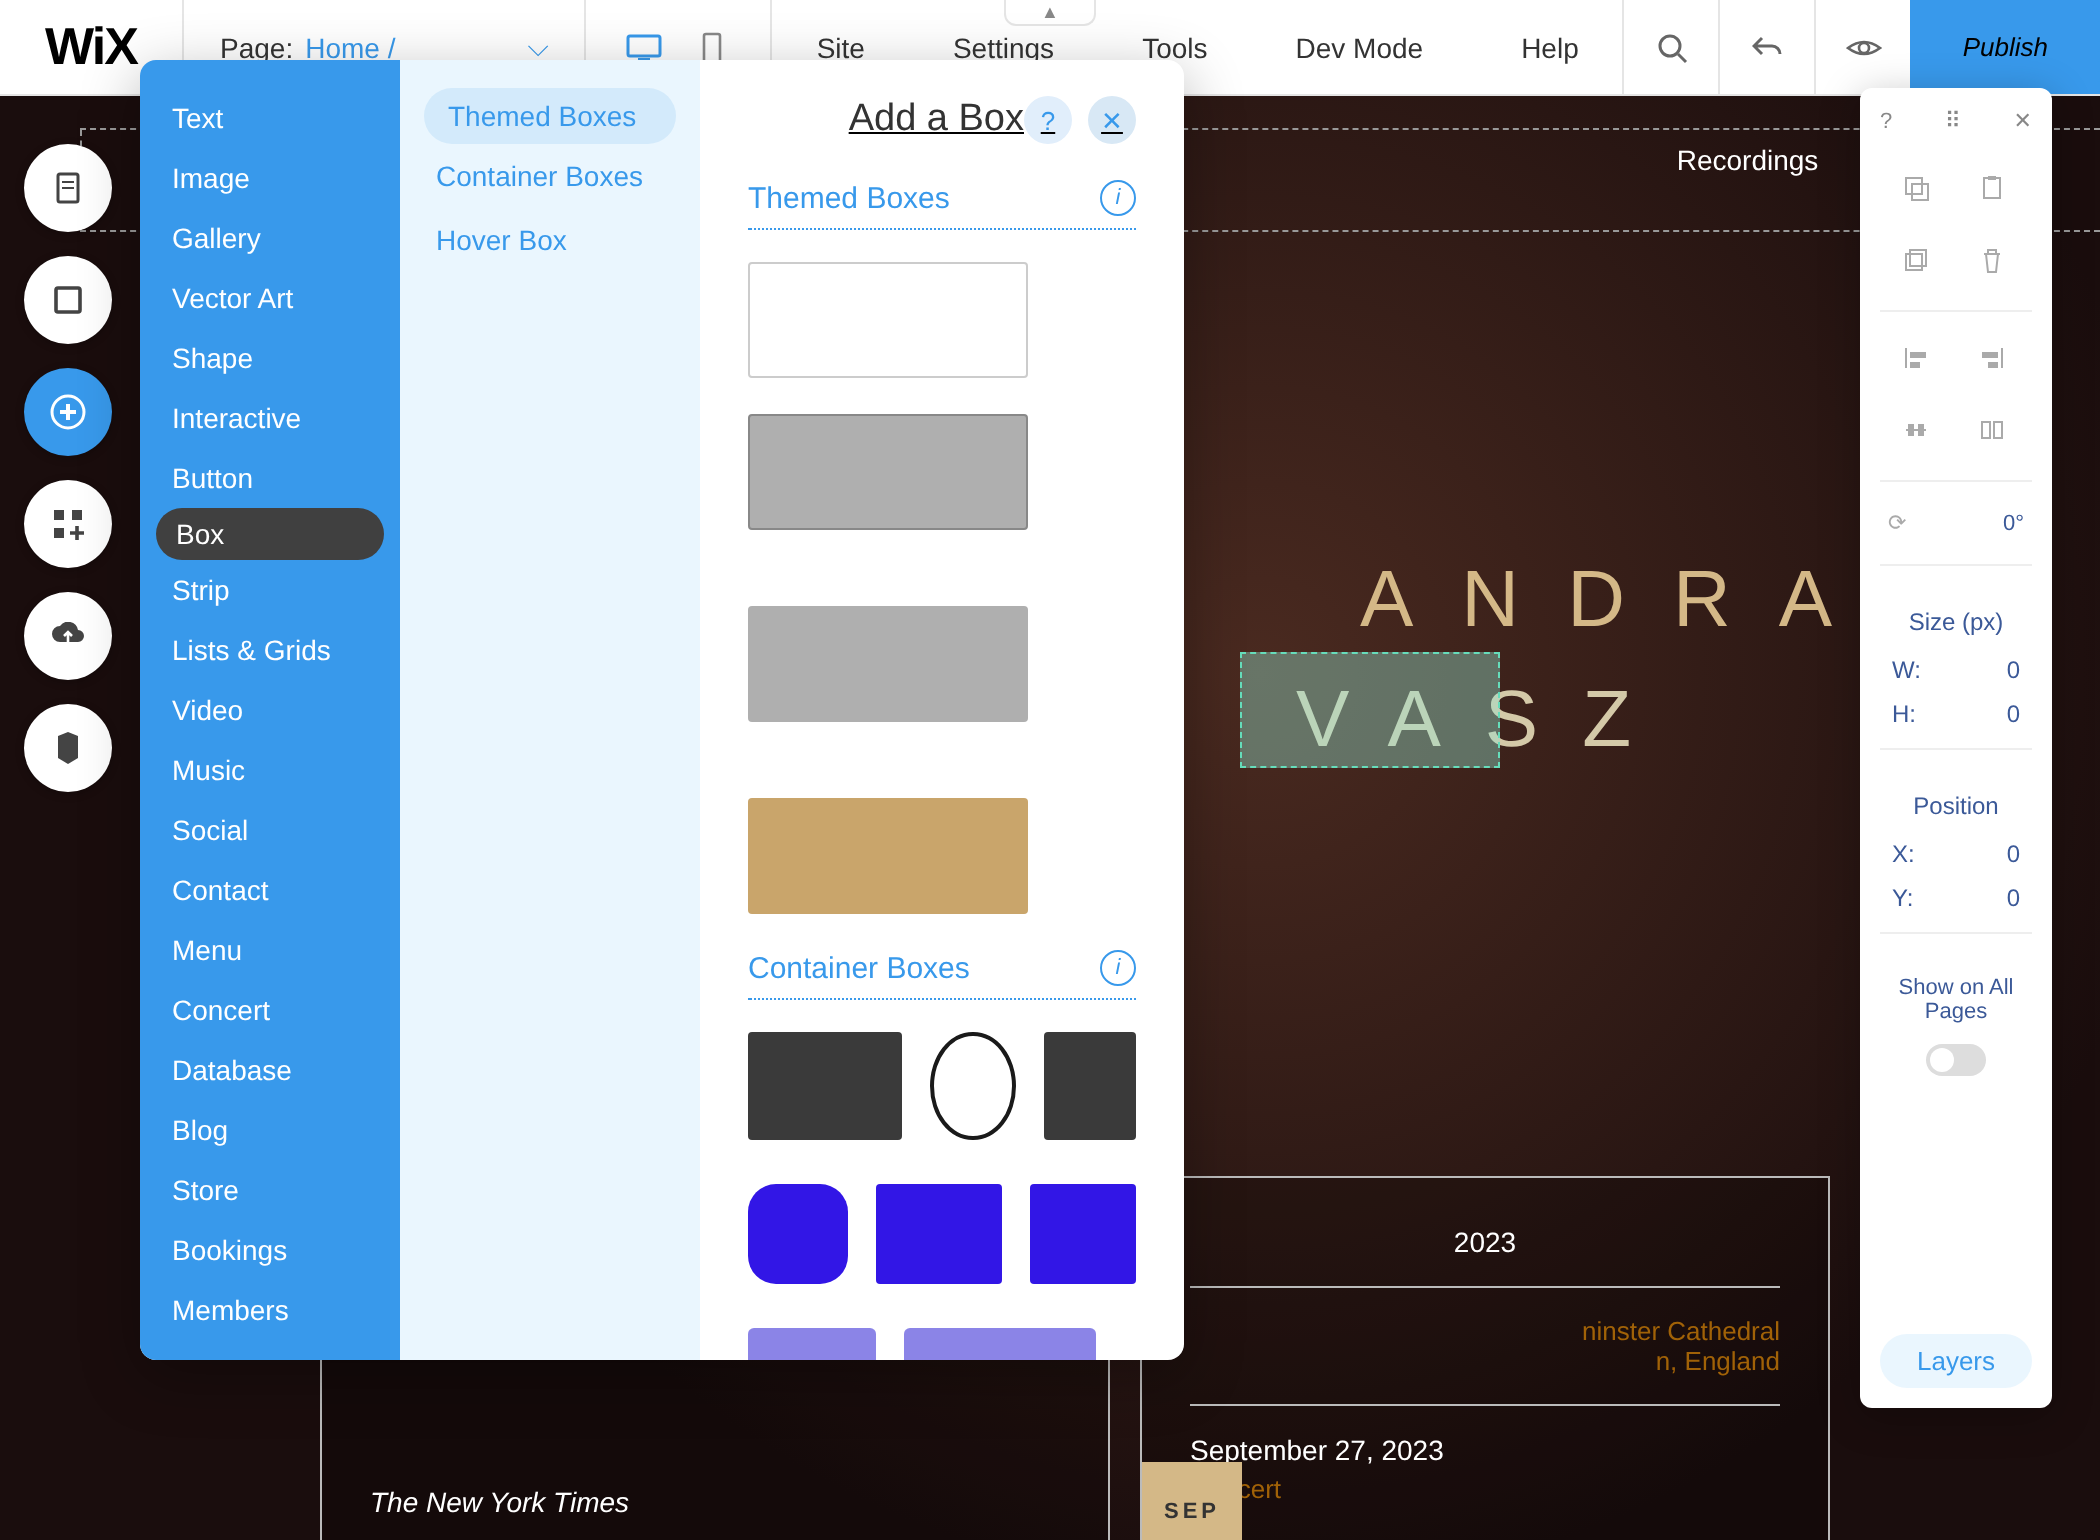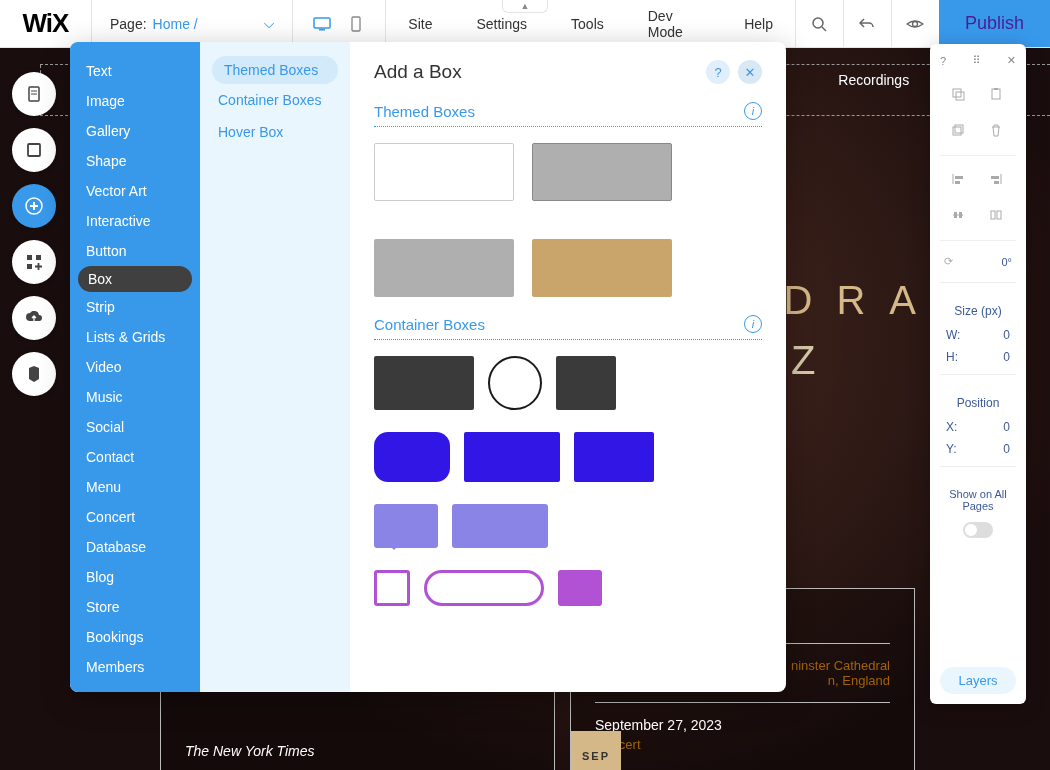--- a/index.html
+++ b/index.html
@@ -13,21 +13,21 @@
 .page-sel .chev { margin-left: 60px; color: #3899eb; }
 .device-toggle { display: flex; align-items: center; gap: 16px; padding: 0 20px; border-right: 1px solid #e5e5e5; height: 100%; }
 .device-toggle .dev { width: 18px; height: 18px; display: flex; align-items: center; justify-content: center; color: #888; }
 .device-toggle .dev.active { color: #3899eb; position: relative; }
 .device-toggle .dev.active::after { content: ''; position: absolute; bottom: -15px; left: -4px; right: -4px; height: 3px; background: #3899eb; }
 .menus { display: flex; align-items: center; height: 100%; flex: 1; }
 .menu-item { padding: 0 22px; font-size: 14px; color: #333; cursor: pointer; }
 .menu-item.help { margin-left: auto; }
 .top-icons { display: flex; align-items: center; height: 100%; }
 .top-icon-btn { width: 48px; height: 100%; display: flex; align-items: center; justify-content: center; border-left: 1px solid #e5e5e5; color: #666; cursor: pointer; }
-.publish-btn { background: #3899eb; color: #4c1d95; padding: 0 26px; height: 100%; display: flex; align-items: center; font-size: 18px; cursor: pointer; }
+.publish-btn { background: #3899eb; color: #000000; padding: 0 26px; height: 100%; display: flex; align-items: center; font-size: 13px; cursor: pointer; font-style: italic; }
 .top-handle { position: absolute; top: -1px; left: 50%; transform: translateX(-50%); width: 46px; height: 14px; background: #fff; border: 1px solid #e5e5e5; border-top: none; border-radius: 0 0 6px 6px; display: flex; align-items: center; justify-content: center; color: #888; font-size: 9px; }
 
 
 .canvas { position: absolute; top: 48px; left: 0; right: 0; bottom: 0; background: #1a0d0d; }
 .canvas-bg { position: absolute; inset: 0; background: radial-gradient(circle at 60% 40%, #4a2a20 0%, #1a0d0d 60%); }
 .canvas-nav { position: absolute; top: 12px; left: 0; right: 0; padding: 12px 40px; display: flex; justify-content: flex-end; gap: 30px; }
 .canvas-nav span { color: #fff; font-size: 14px; }
 .canvas-title-1 { position: absolute; top: 230px; left: 680px; font-size: 40px; letter-spacing: 24px; color: #d4b887; font-weight: 300; }
 .canvas-title-2 { position: absolute; top: 290px; left: 648px; font-size: 40px; letter-spacing: 22px; color: #d4c9a8; font-weight: 300; }
 .selection-box { position: absolute; top: 278px; left: 620px; width: 130px; height: 58px; background: rgba(150, 230, 210, 0.4); border: 1px dashed #6db; }
@@ -40,29 +40,29 @@
 .event-card .evdate { font-size: 14px; margin-bottom: 4px; }
 .event-card .evloc { font-size: 13px; color: #a16207; }
 .event-tag { position: absolute; bottom: 26px; left: 0; width: 50px; height: 50px; background: #d4b887; display: flex; align-items: center; justify-content: center; color: #333; font-size: 11px; letter-spacing: 2px; font-weight: 600; }
 
 
 .left-rail { position: absolute; top: 72px; left: 12px; display: flex; flex-direction: column; gap: 12px; z-index: 10; }
 .rail-btn { width: 44px; height: 44px; border-radius: 50%; background: #fff; box-shadow: 0 1px 4px rgba(0,0,0,0.25); display: flex; align-items: center; justify-content: center; color: #444; cursor: pointer; }
 .rail-btn.active { background: #3899eb; color: #fff; }
 
 
-.add-panel { position: absolute; top: 42px; left: 70px; width: 716px; height: 650px; background: #fff; border-radius: 8px; box-shadow: 0 8px 30px rgba(0,0,0,0.3); display: flex; overflow: hidden; z-index: 20; }
+.add-panel { position: absolute; top: 30px; left: 70px; width: 522px; height: 650px; background: #fff; border-radius: 8px; box-shadow: 0 8px 30px rgba(0,0,0,0.3); display: flex; overflow: hidden; z-index: 20; }
 .cat-col { width: 130px; background: #3899eb; padding: 14px 0; overflow: auto; }
 .cat-item { padding: 7px 16px; color: #fff; font-size: 14px; cursor: pointer; }
 .cat-item.active { background: #404040; border-radius: 14px; margin: 0 8px; padding: 5px 10px; }
 .sub-col { width: 150px; background: #eaf6fe; padding: 14px 0; }
 .sub-item { padding: 8px 18px; color: #3899eb; font-size: 14px; cursor: pointer; }
 .sub-item.active { background: #d3eafb; border-radius: 14px; margin: 0 12px; padding: 6px 12px; }
 .preview-col { flex: 1; padding: 18px 24px; overflow: auto; }
-.preview-head { display: flex; align-items: center; justify-content: space-between; margin-bottom: 14px; }
+.preview-head { display: flex; align-items: center; justify-content: flex-end; margin-bottom: 14px; text-decoration: underline; }
 .preview-title { font-size: 19px; color: #333; }
 .head-btns { display: flex; gap: 8px; }
 .head-btn { width: 24px; height: 24px; border-radius: 50%; background: #e1eefb; color: #3899eb; display: flex; align-items: center; justify-content: center; font-size: 13px; cursor: pointer; }
 .head-btn.close { background: #d8e8f5; }
 .section-label { color: #3899eb; font-size: 15px; padding-bottom: 6px; border-bottom: 1px dotted #3899eb; margin-top: 18px; margin-bottom: 16px; display: flex; justify-content: space-between; align-items: center; }
 .section-label:first-of-type { margin-top: 0; }
 .info-ic { width: 18px; height: 18px; border: 1.5px solid #3899eb; border-radius: 50%; display: flex; align-items: center; justify-content: center; font-size: 11px; font-style: italic; color: #3899eb; }
 .box-grid { display: flex; flex-wrap: wrap; gap: 18px; }
 .box-prev { border-radius: 2px; cursor: pointer; }
 .themed-1 { width: 140px; height: 58px; border: 1px solid #ccc; background: #fff; }
@@ -217,22 +217,22 @@
         <path d="M8 1 L3 3 V14 L8 17 L13 14 V3 Z" fill="currentColor"></path>
       </svg>
     </div>
 </div>
 
 <div class="add-panel">
   <div class="cat-col">
     <div class="cat-item">Text</div>
     <div class="cat-item">Image</div>
     <div class="cat-item">Gallery</div>
+    <div class="cat-item">Vector Art</div>
     <div class="cat-item">Shape</div>
-    <div class="cat-item">Vector Art</div>
     <div class="cat-item">Interactive</div>
     <div class="cat-item">Button</div>
     <div class="cat-item active">Box</div>
     <div class="cat-item">Strip</div>
     <div class="cat-item">Lists &amp; Grids</div>
     <div class="cat-item">Video</div>
     <div class="cat-item">Music</div>
     <div class="cat-item">Social</div>
     <div class="cat-item">Contact</div>
     <div class="cat-item">Menu</div>

